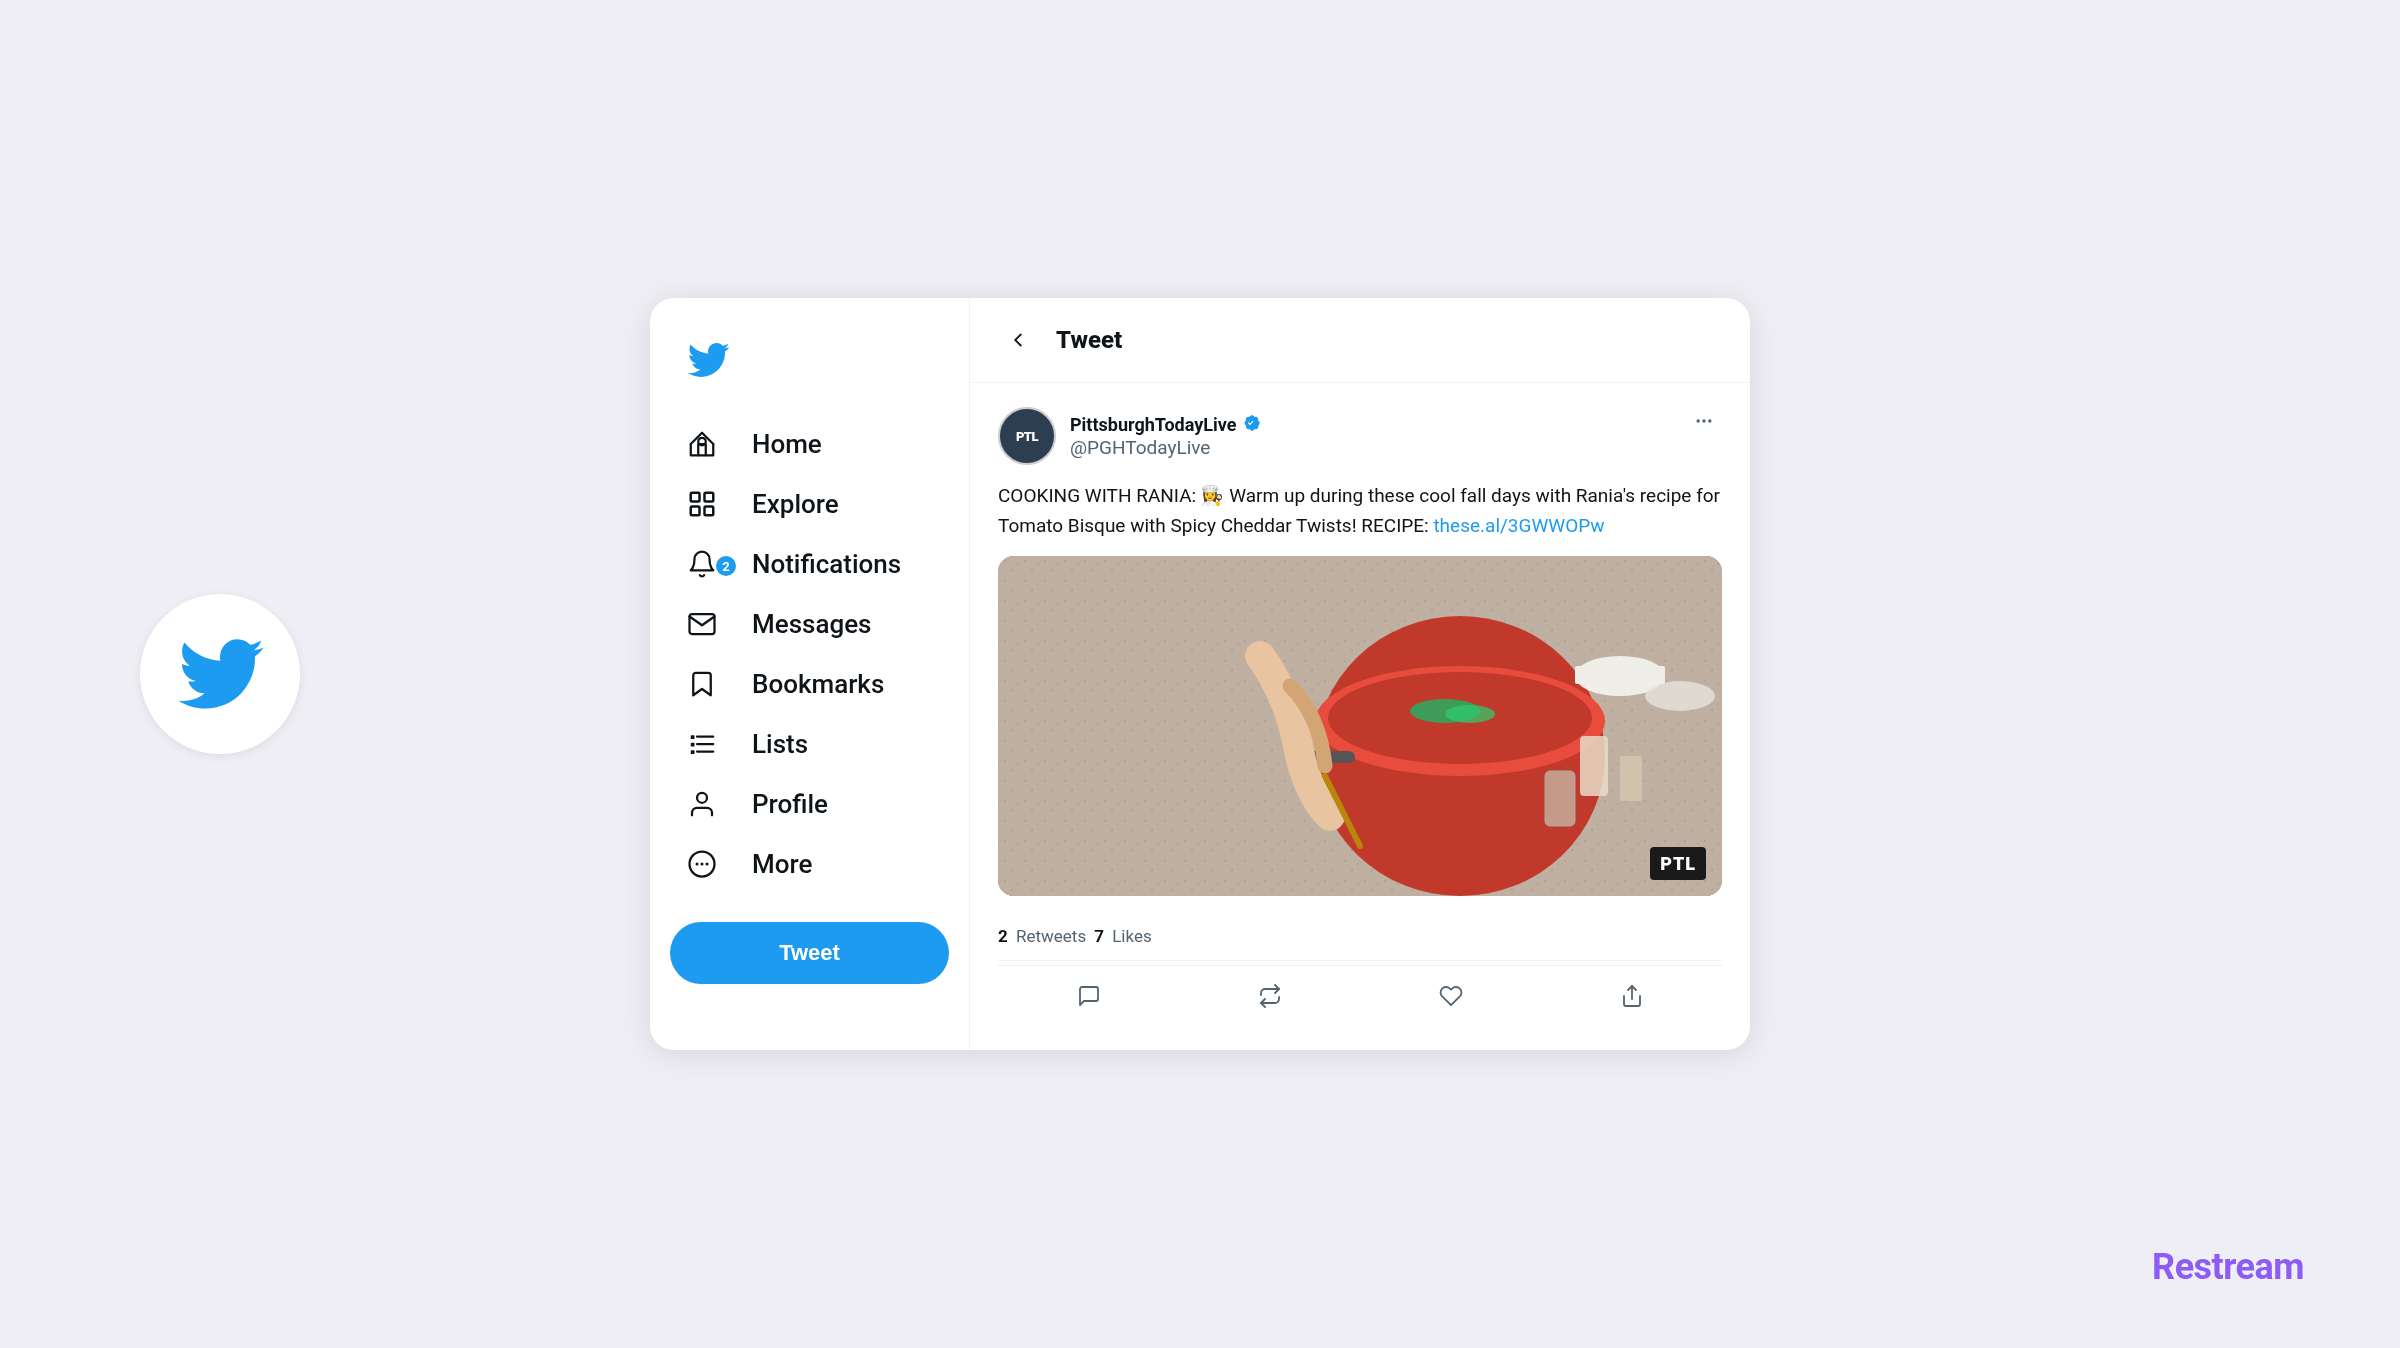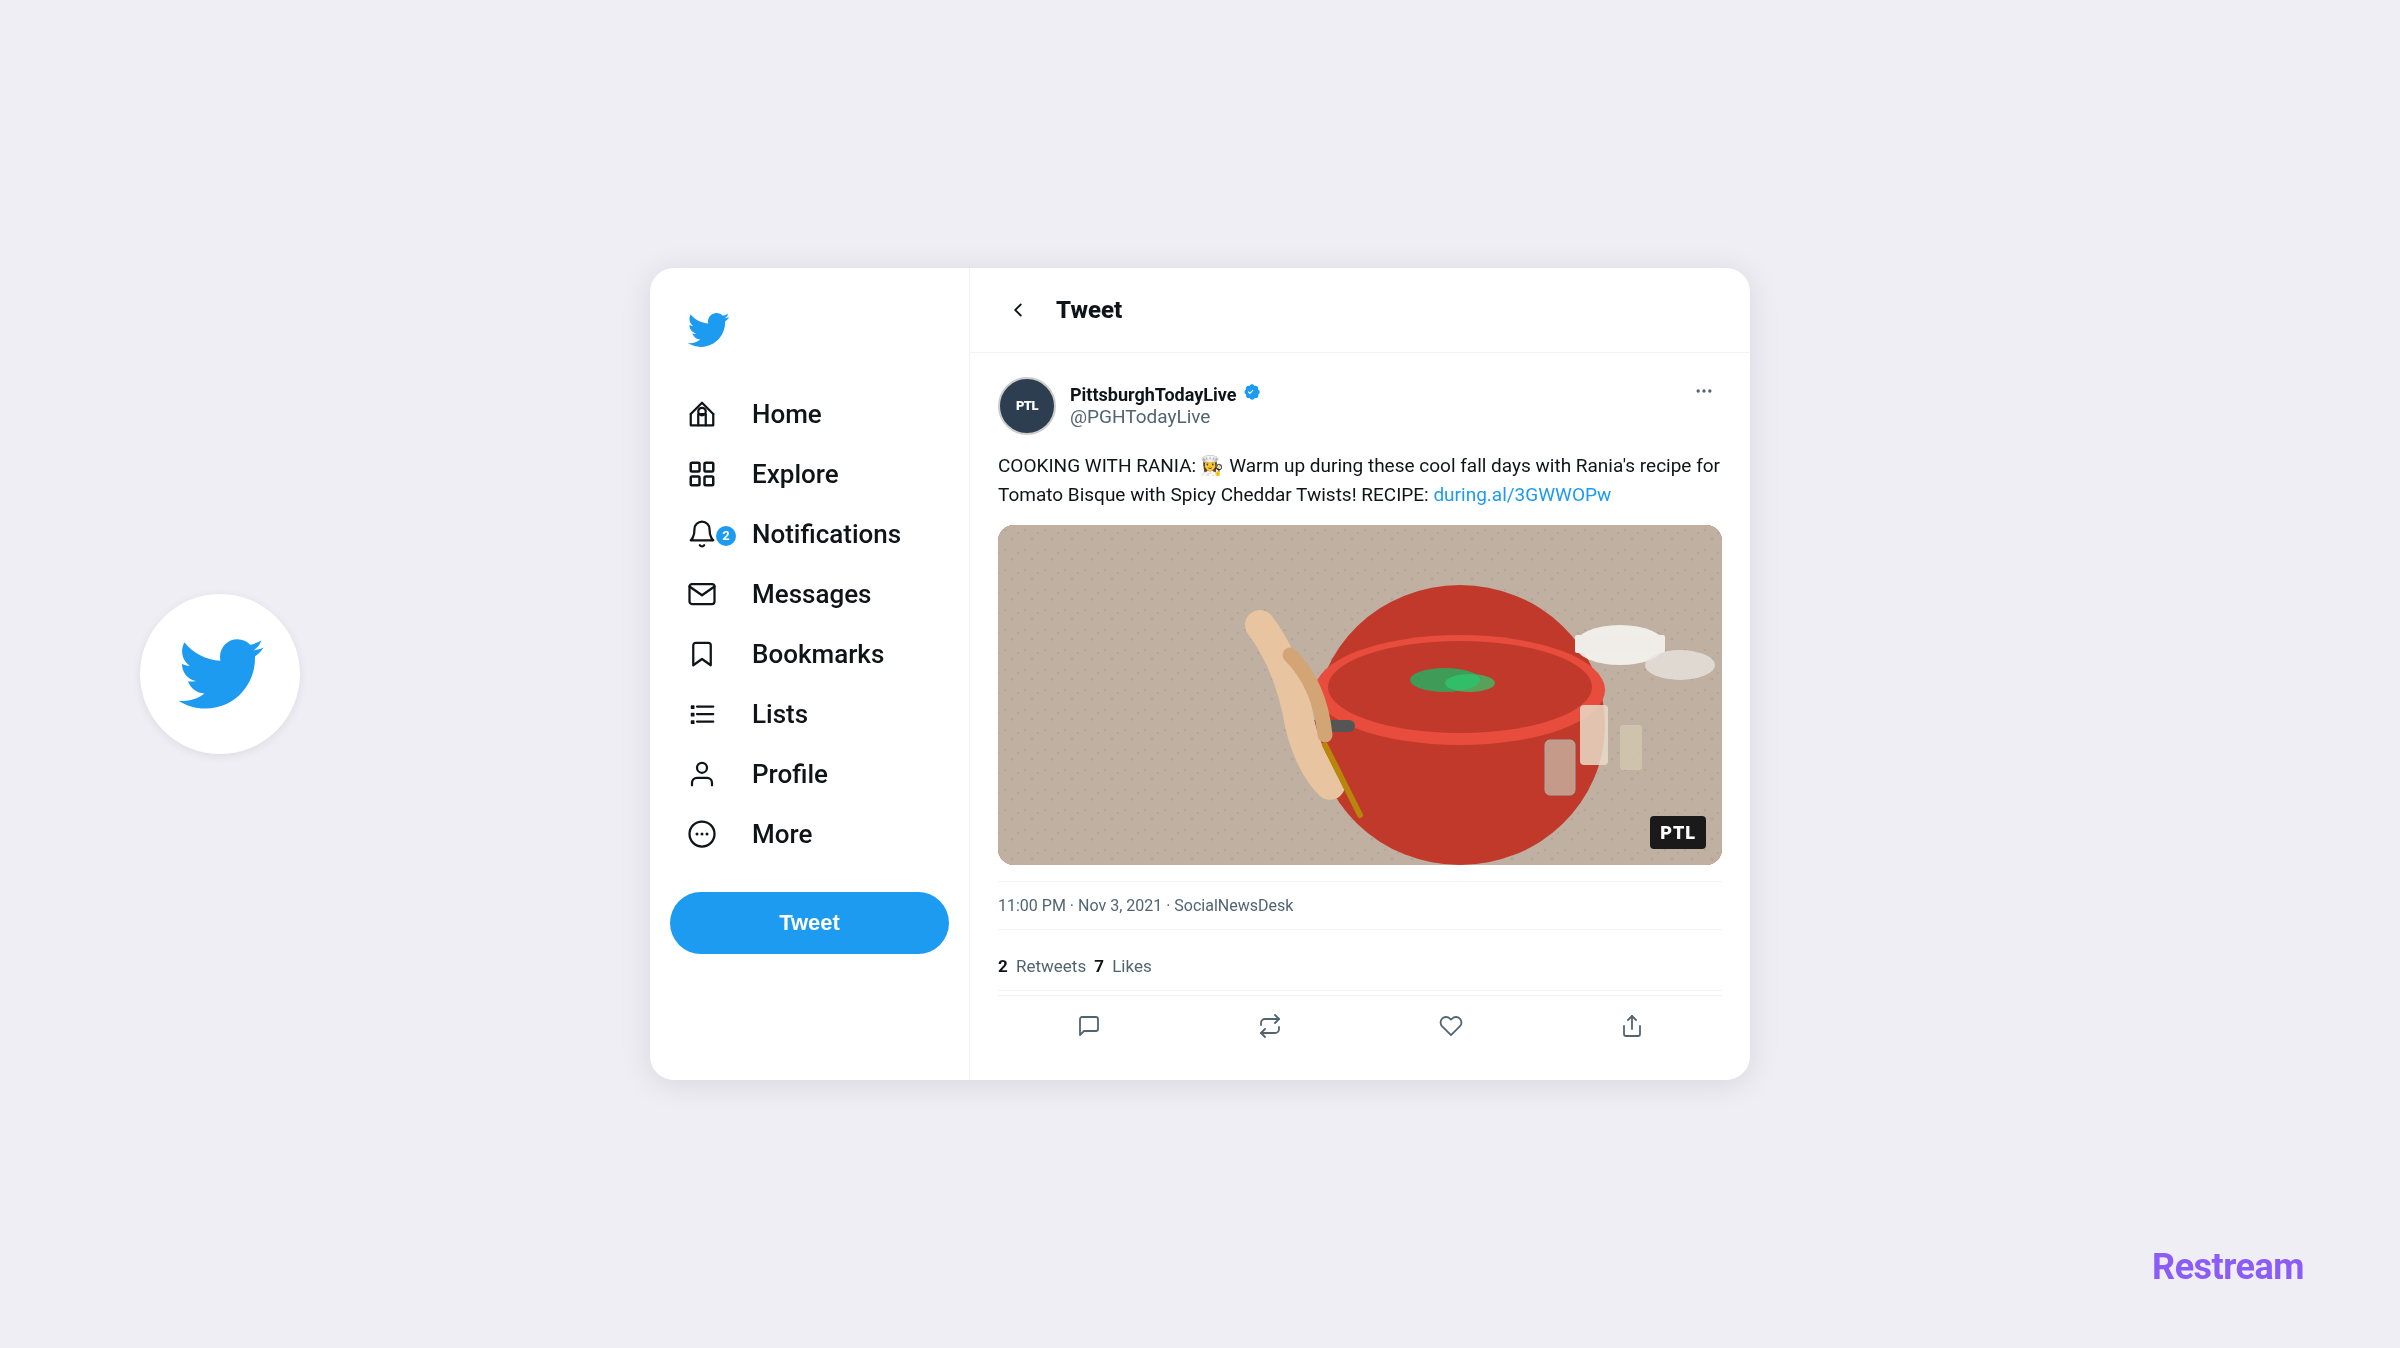--- a/index.html
+++ b/index.html
@@ -464,21 +464,21 @@
         <div class="more-btn">
           <svg viewBox="0 0 24 24" width="20" height="20" fill="#536471">
             <circle cx="5" cy="12" r="2"></circle>
             <circle cx="12" cy="12" r="2"></circle>
             <circle cx="19" cy="12" r="2"></circle>
           </svg>
         </div>
       </div>
 
       <p class="tweet-text">
-        <span>COOKING WITH RANIA: 👩‍🍳 Warm up during these cool fall days with Rania's recipe for Tomato Bisque with Spicy Cheddar Twists! RECIPE: </span><a class="tweet-link" href="#">during.al/3GWWOPw</a>
+        <span>COOKING WITH RANIA: 👩‍🍳 Warm up during these cool fall days with Rania's recipe for Tomato Bisque with Spicy Cheddar Twists! RECIPE: </span><a class="tweet-link" href="#">these.al/3GWWOPw</a>
       </p>
 
       <div class="tweet-image">
         <svg width="100%" height="100%" viewBox="0 0 840 340" preserveAspectRatio="xMidYMid slice">
 
           <rect width="840" height="340" fill="#b8a898"></rect>
 
           <rect width="840" height="340" fill="url(#granite)" opacity="0.6"></rect>
           <defs>
             <pattern id="granite" x="0" y="0" width="20" height="20" patternUnits="userSpaceOnUse">
@@ -509,27 +509,20 @@
           <ellipse cx="740" cy="140" rx="35" ry="15" fill="#e8e4de" opacity="0.8"></ellipse>
 
           <rect x="640" y="180" width="28" height="60" rx="4" fill="#e8dcc8" opacity="0.85"></rect>
           <rect x="680" y="200" width="22" height="45" rx="3" fill="#d4c8b0" opacity="0.8"></rect>
 
           <rect x="605" y="215" width="30" height="55" rx="5" fill="rgba(200,220,200,0.6)" stroke="#aaa" stroke-width="1"></rect>
         </svg>
         <div class="ptl-watermark">PTL</div>
       </div>
 
-      <div class="tweet-meta">
-        <span>11:00 PM</span>
-        <span>·</span>
-        <span>Nov 3, 2021</span>
-        <span>·</span>
-        <span>SocialNewsDesk</span>
-      </div>
 
       <div class="tweet-stats">
         <div class="stat-item">
           <span class="stat-num">2</span>
           <span class="stat-label">Retweets</span>
         </div>
         <div class="stat-item">
           <span class="stat-num">7</span>
           <span class="stat-label">Likes</span>
         </div>

